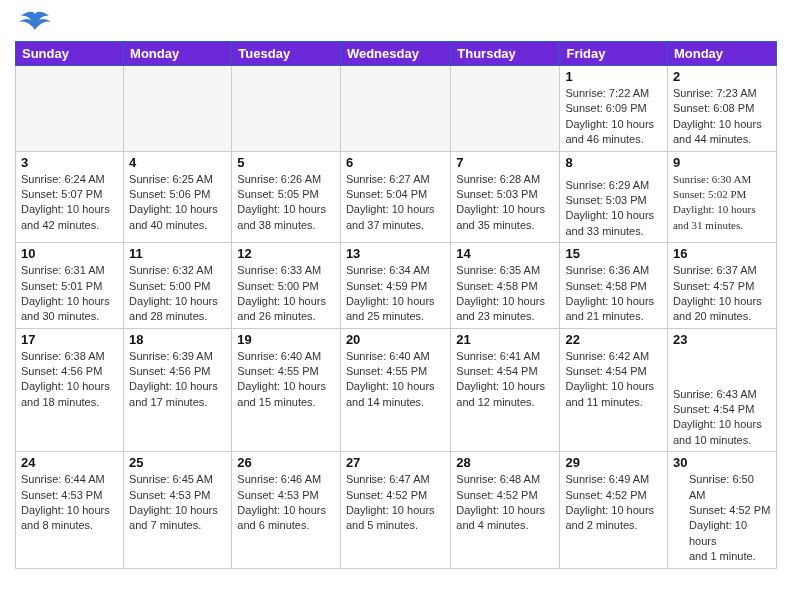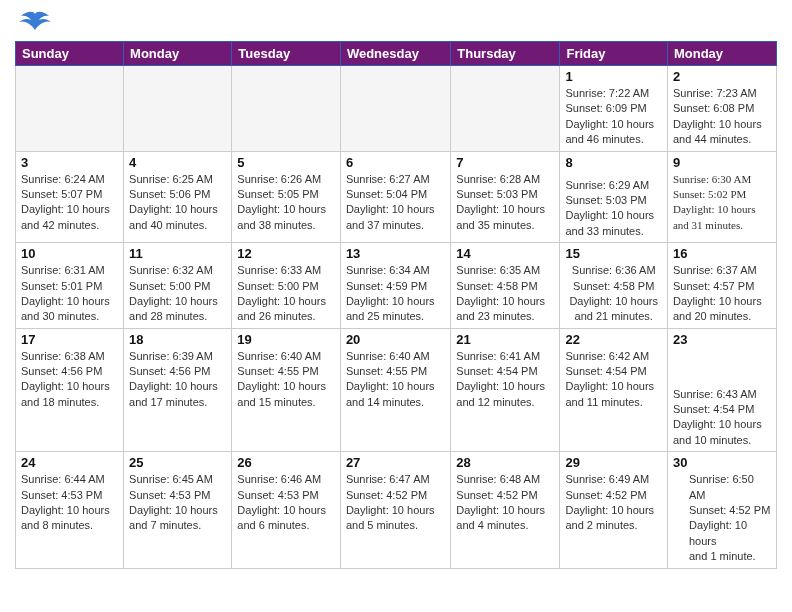--- a/index.html
+++ b/index.html
@@ -31,21 +31,21 @@
     .location {
       font-size: 16px;
       color: #444;
     }
     .calendar {
       width: 100%;
       border-collapse: collapse;
       margin-top: 4px;
     }
     .calendar th {
-      background-color: #701a75;
+      background-color: #6d28d9;
       color: white;
       text-align: left;
       padding: 4px 6px;
       font-size: 13px;
       border: 1px solid #2a5fb5;
     }
     .calendar td {
       border: 1px solid #ccc;
       vertical-align: top;
       padding: 3px 5px;
@@ -220,21 +220,21 @@
           </td>
           <td>
             <div class="day-number">14</div>
             <div class="day-info" style="white-space: pre-line;">Sunrise: 6:35 AM
 Sunset: 4:58 PM
 Daylight: 10 hours
 and 23 minutes.</div>
           </td>
           <td>
             <div class="day-number">15</div>
-            <div class="day-info" style="white-space: pre-line; text-align: center;">Sunrise: 6:36 AM
+            <div class="day-info" style="white-space: pre-line;">Sunrise: 6:36 AM
 Sunset: 4:58 PM
 Daylight: 10 hours
 and 21 minutes.</div>
           </td>
           <td>
             <div class="day-number">16</div>
             <div class="day-info" style="white-space: pre-line;">Sunrise: 6:37 AM
 Sunset: 4:57 PM
 Daylight: 10 hours
 and 20 minutes.</div>

